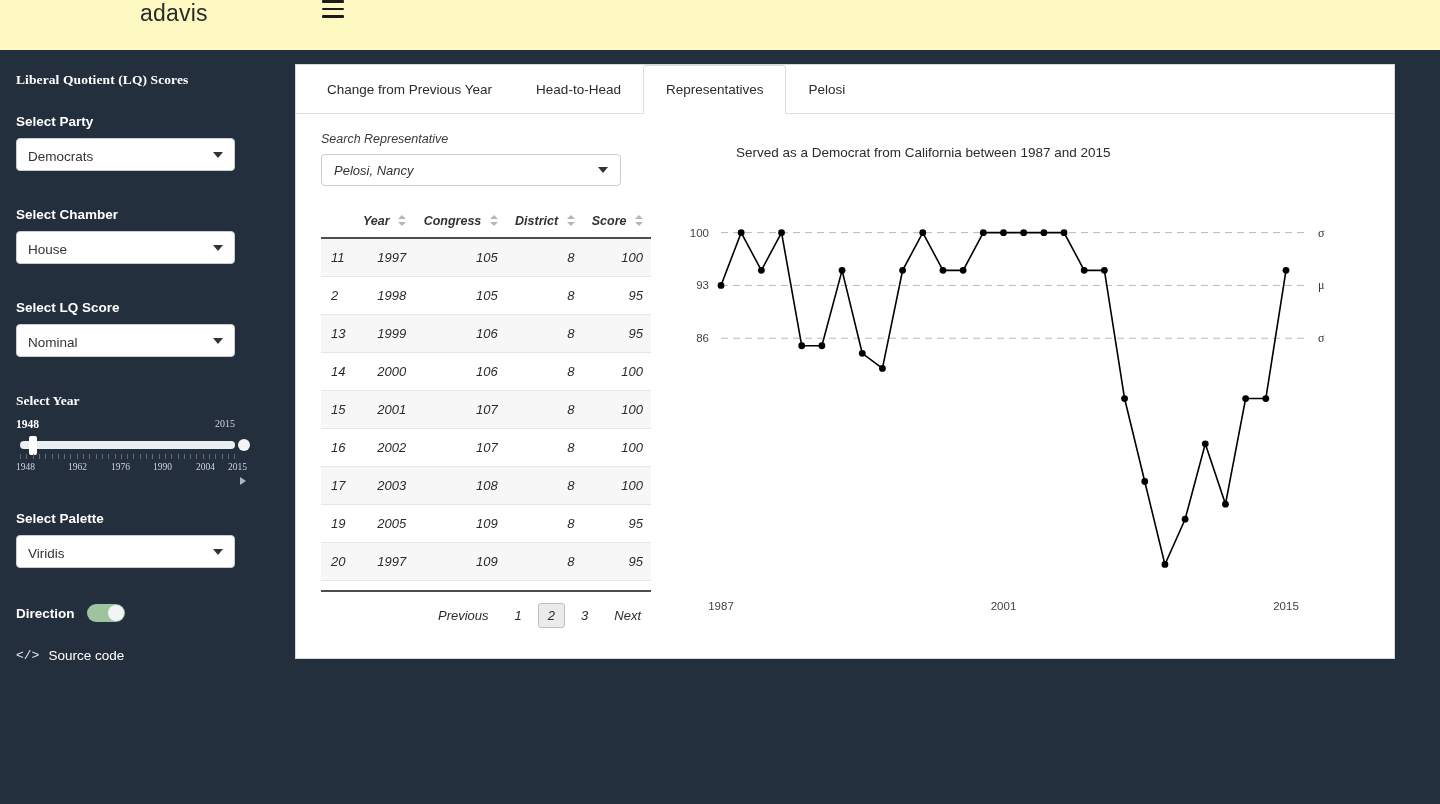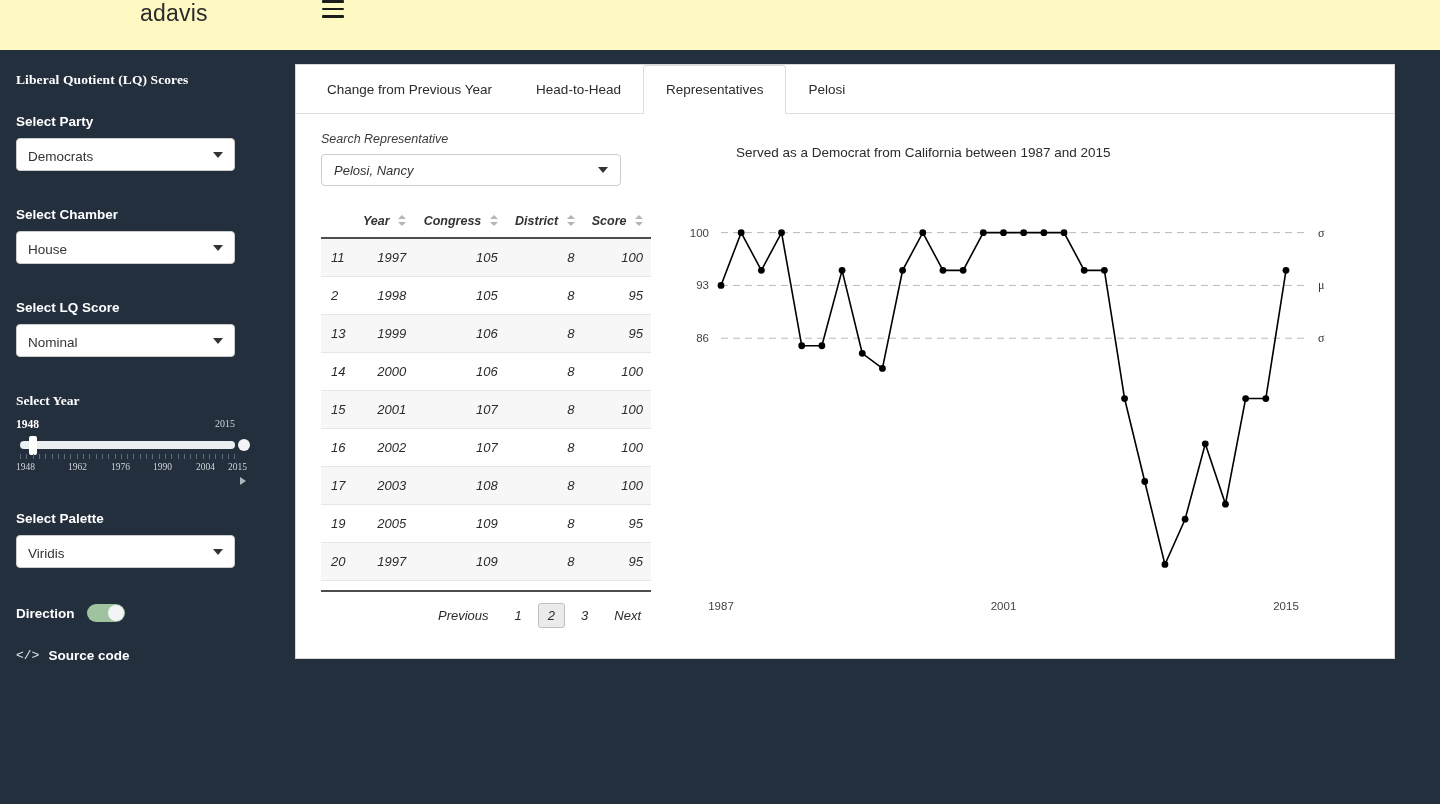--- a/index.html
+++ b/index.html
@@ -84,21 +84,21 @@
   .toggle {
     position: relative; width: 38px; height: 18px; border-radius: 9px;
     background: #9fc29f; cursor: pointer;
   }
   .toggle .knob {
     position: absolute; right: 1px; top: 1px; width: 16px; height: 16px;
     border-radius: 50%; background: #f2f4f5;
   }
   .srcrow { display: flex; align-items: center; gap: 9px; cursor: pointer; }
   .code-icon { font-size: 13px; color: #dfe3e8; font-family: "Liberation Mono", monospace; }
-  .srclabel { font-size: 13.5px; font-weight: 700; color: #fff; }
+  .srclabel { font-size: 13.5px; font-weight: 400; color: #fff; }
 
   
   .card {
     position: absolute; left: 295px; top: 64px; width: 1100px; height: 595px;
     background: #fff; border: 1px solid #d8d8d8;
   }
   .tabs { display: flex; height: 49px; border-bottom: 1px solid #dddddd; padding-left: 9px; }
   .tab {
     position: relative; display: flex; align-items: center; justify-content: center;
     padding: 0 22px; font-size: 13.5px; color: #2b2b2b; cursor: pointer;

